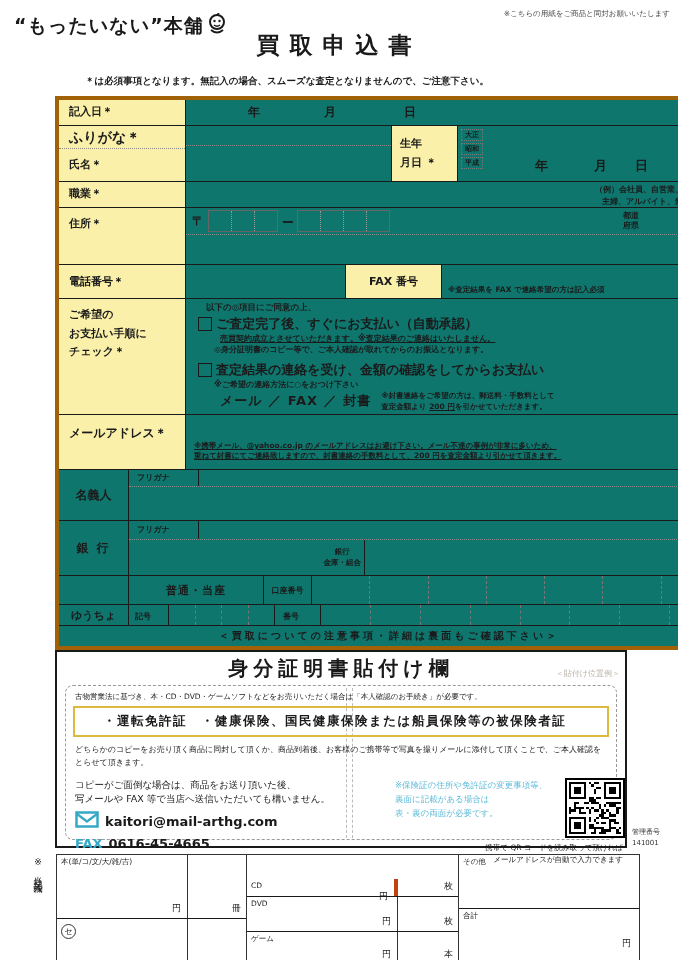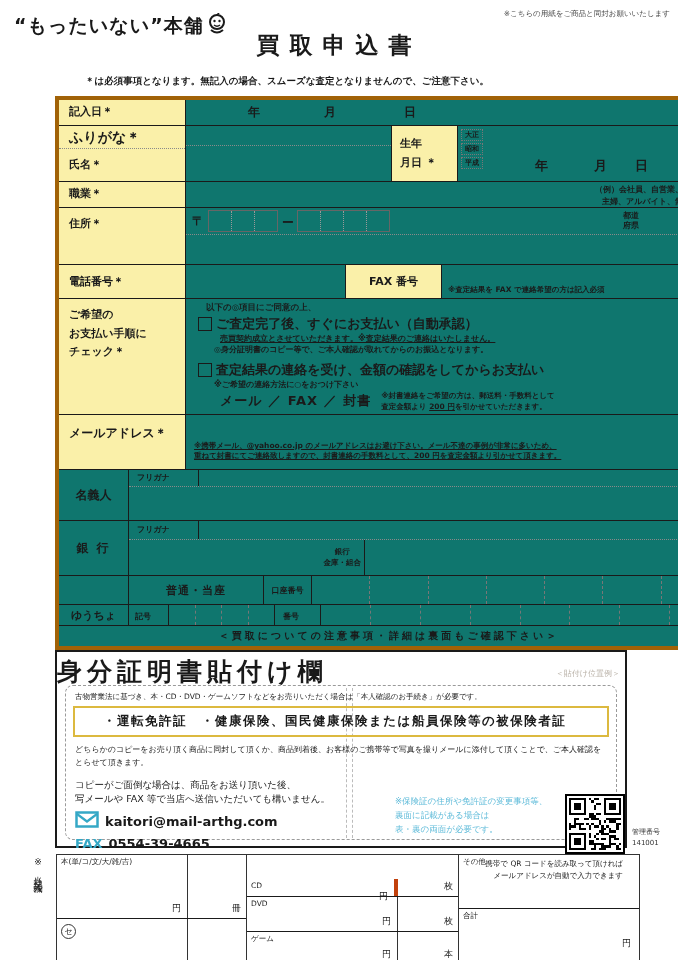--- a/index.html
+++ b/index.html
@@ -35,21 +35,21 @@
   .pcell span.cell:first-child{border-left:none;}
   .dash-cells{display:flex;}
   .dash-cells span.cell{flex:1;border-left:1px dashed #777;}
   .dash-cells span.cell:first-child{border-left:none;}
 
   .chk{display:inline-block;width:12px;height:12px;border:1.6px solid #1a1a1a;margin-right:4px;vertical-align:-1px;flex:none;}
   .u{text-decoration:underline;}
 
   
   .id-sec{left:55px;top:650px;width:572px;height:198px;border:2.5px solid #1a1a1a;box-sizing:border-box;}
-  .id-title{left:0;right:0;top:3px;font-size:25px;font-weight:bold;letter-spacing:5px;}
+  .id-title{left:0;right:0;top:3px;text-align:center;font-size:20px;font-weight:bold;letter-spacing:5px;}
   .pos-ex{right:5px;top:16px;font-size:8px;color:#b8b0a6;}
   .id-dash{left:8px;right:8px;top:33px;bottom:6px;border:1px dashed #9a9a9a;border-radius:8px;}
   .vdash{top:36px;bottom:8px;width:0;border-left:1px dashed #bbb;}
   .gold-box{margin:4px 16px 0 16px;border:2px solid #DCB93F;padding:5px 0 5px 28px;font-size:12.5px;font-weight:bold;letter-spacing:1.5px;position:relative;background:transparent;}
   .cyan{color:#35A8C6;}
   .blue-note{color:#5FBBD9;font-size:8.5px;line-height:1.7;}
   .qr-box{width:56px;height:56px;border:2px solid #000;flex:none;background:#fff;}
 
   
   .side-label{left:31px;top:857px;writing-mode:vertical-rl;font-size:9px;letter-spacing:2px;font-weight:normal;}
@@ -285,25 +285,25 @@
             <span>
               <svg width="24" height="17" viewBox="0 0 24 17">
                 <rect x="1.5" y="1.5" width="21" height="14" fill="none" stroke="#35A8C6" stroke-width="2.5"></rect>
                 <path d="M2 3 L12 10.5 L22 3" fill="none" stroke="#35A8C6" stroke-width="2.2"></path>
               </svg>
             </span>
             <span class="b" style="font-size:13px;">kaitori@mail-arthg.com</span>
           </div>
           <div class="row" style="align-items:center;margin-top:4px;gap:6px;">
             <span class="b cyan" style="font-size:13px;">FAX</span>
-            <span class="b" style="font-size:13px;">0554-39-4665</span>
+            <span class="b" style="font-size:13px;">0616-45-4665</span>
           </div>
         </div>
         <div class="grow" style="position:relative;">
-          <div class="row" style="margin-left:30px;margin-top:16px;">
+          <div class="row" style="margin-left:30px;">
             <div class="blue-note pre" style="width:158px;">※保険証の住所や免許証の変更事項等、
 裏面に記載がある場合は
 表・裏の両面が必要です。</div>
             <div class="qr-box" style="margin-left:12px;">
               <svg id="qr-svg" width="52" height="52" viewBox="0 0 21 21" shape-rendering="crispEdges" style="margin:2px;">
                   <rect x="8" y="0" width="1" height="1" fill="#000"></rect>
                   <rect x="10" y="0" width="1" height="1" fill="#000"></rect>
                   <rect x="11" y="0" width="1" height="1" fill="#000"></rect>
                   <rect x="9" y="1" width="1" height="1" fill="#000"></rect>
                   <rect x="11" y="2" width="1" height="1" fill="#000"></rect>

